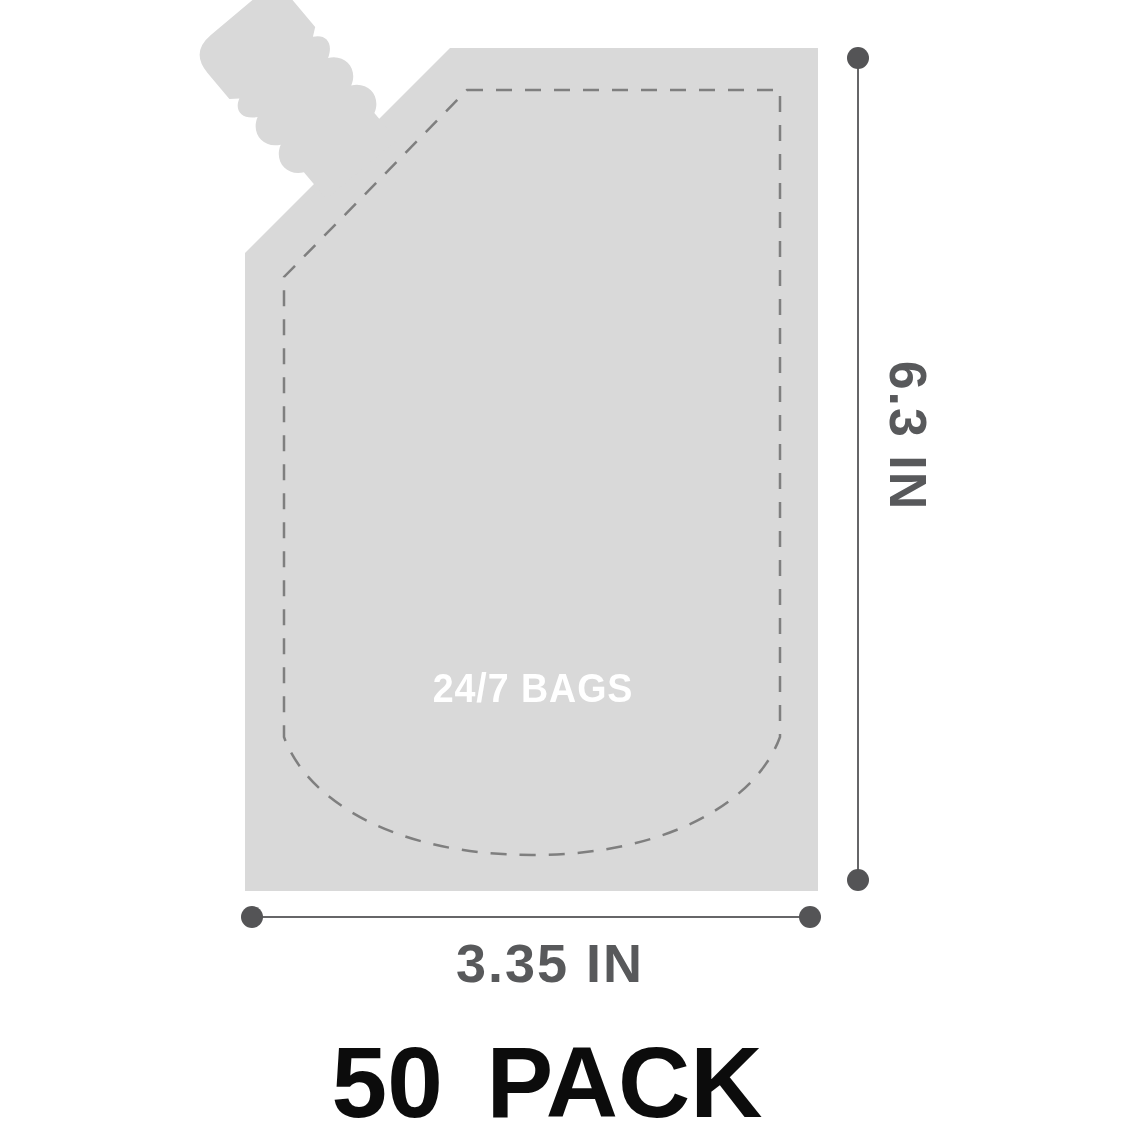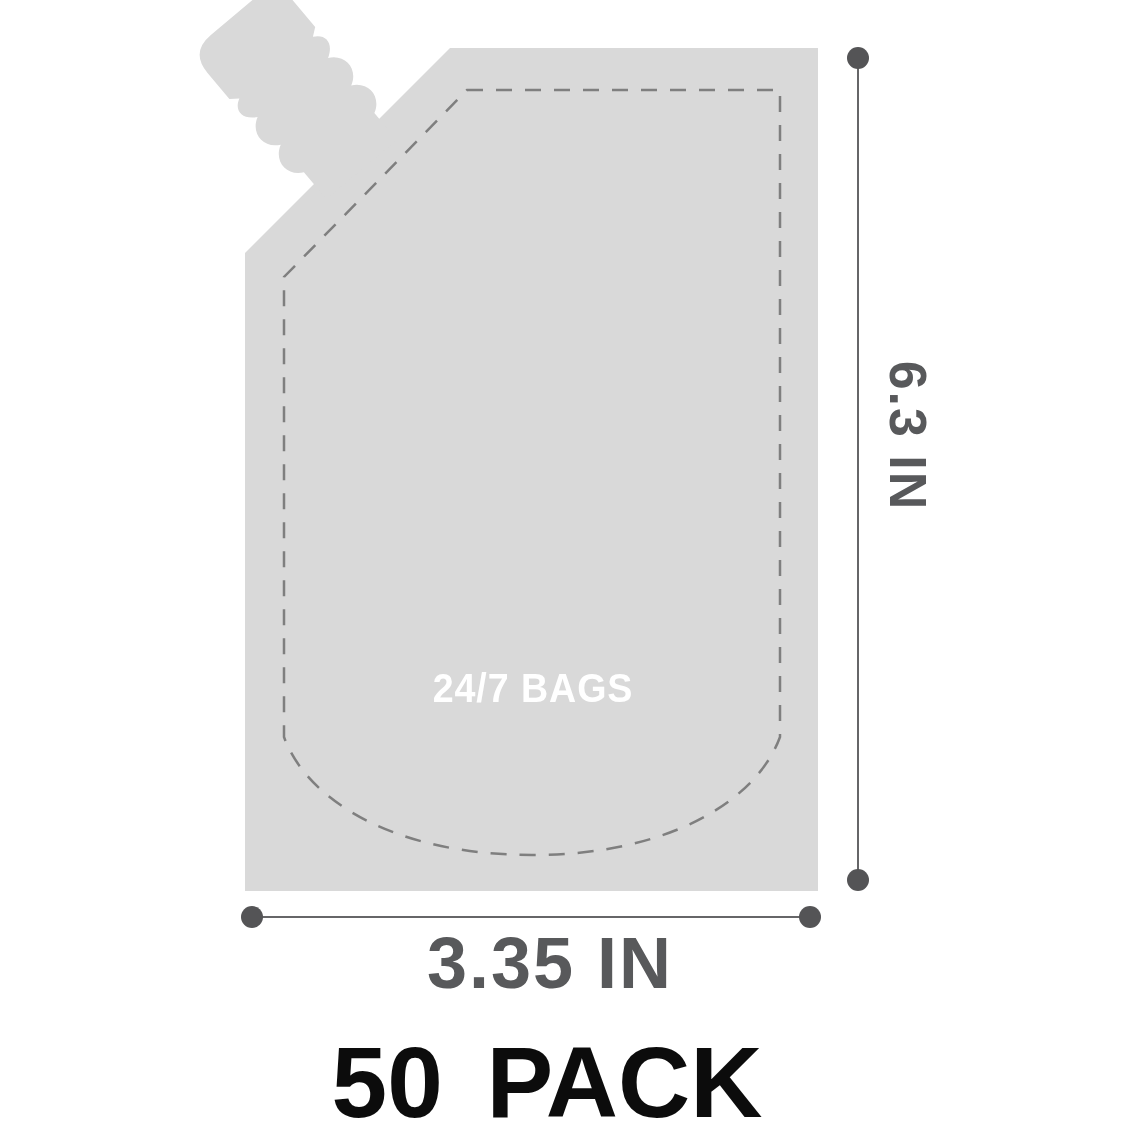--- a/index.html
+++ b/index.html
@@ -47,21 +47,21 @@
   .height-label{
     left:908px;top:436px;
     transform:translate(-50%,-50%) rotate(90deg);
     font-size:52px;
     font-weight:600;
     letter-spacing:2px;
   }
   .width-label{
     left:550px;top:963px;
     transform:translate(-50%,-50%);
-    font-size:72px;
+    font-size:54px;
     font-weight:600;
     letter-spacing:2px;
   }
   .pack-label{
     left:547px;top:1082px;
     transform:translate(-50%,-50%);
     font-size:100px;
     font-weight:bold;
     letter-spacing:0px;
     word-spacing:16px;

